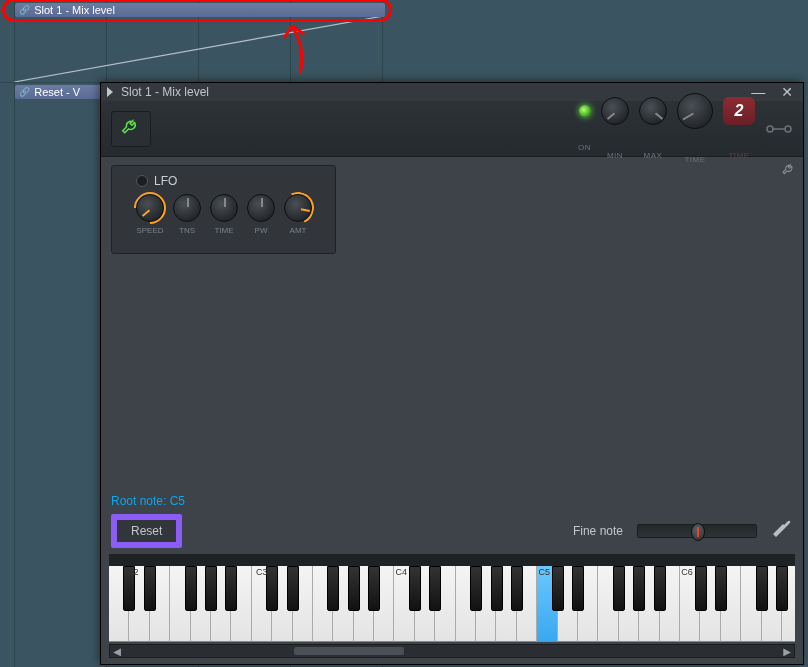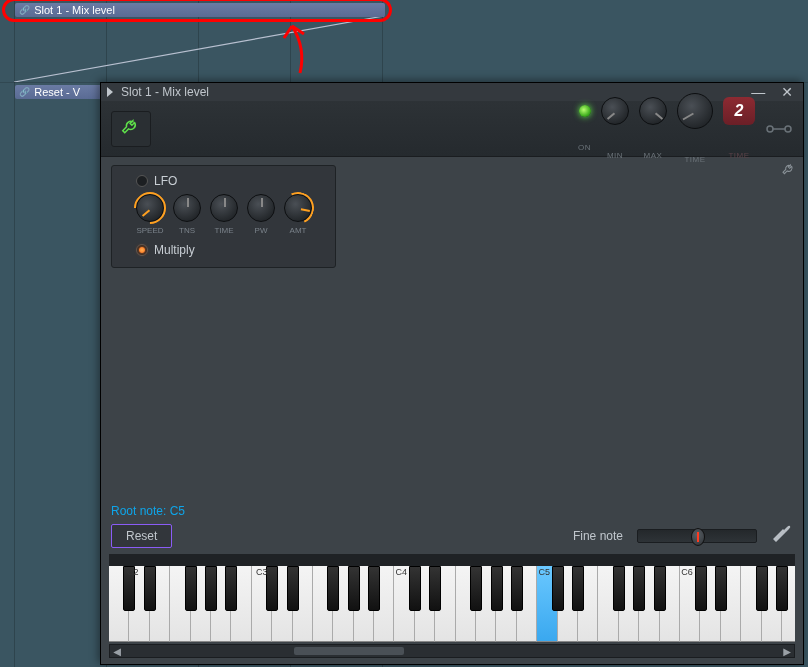--- a/index.html
+++ b/index.html
@@ -55,21 +55,21 @@
 .kcol { display: flex; flex-direction: column; align-items: center; gap: 4px; }
 .kcol .lbl { font-size: 8px; color: #7a828a; }
 .arc { position:absolute; inset:-3px; border-radius:50%; border:2px solid transparent; }
 .arc.full { border-color:#ffa020; border-bottom-color:transparent; transform: rotate(45deg); }
 .arc.half { border-top-color:#ffa020; border-right-color:#ffa020; transform: rotate(20deg); }
 .mult-row { display: flex; align-items: center; gap: 6px; color: #c8ced4; font-size: 12px; }
 
 
 .rootnote { color: #0ea5e9; font-size: 12px; padding: 4px 10px 6px; }
 .controls-row { display:flex; align-items:center; padding: 0 10px 6px; gap: 14px; }
-.reset-btn { background:#32363b; border:1px solid #8b5cf6; color:#c0c6cc; font-size:12px; padding:4px 14px; border-radius:2px; cursor:pointer; }
+.reset-btn { background:#32363b; border:6px solid #8b5cf6; color:#c0c6cc; font-size:12px; padding:4px 14px; border-radius:2px; cursor:pointer; }
 .ft-lbl { color:#c0c6cc; font-size:12px; }
 .ft-slider { width: 120px; height: 14px; position: relative; background: linear-gradient(#24282b,#2e3337); border:1px solid #1a1d20; border-radius:2px; }
 .ft-slider .thumb { position:absolute; top:-2px; width:14px; height:18px; border-radius:50%; background: radial-gradient(circle at 40% 35%, #585e64, #2e3236); border:1px solid #111; }
 .ft-slider .thumb::after { content:""; position:absolute; left:50%; top:3px; width:2px; height:10px; background:#ff3a20; transform:translateX(-50%); }
 .brush-ico { margin-left:auto; }
 
 
 .kbwrap { position: relative; height: 88px; margin: 0 8px 0; }
 .kb { position:absolute; inset:0; overflow:hidden; background:#1f2225; }
 .whitekeys { position:absolute; top:12px; bottom:0; display:flex; }
@@ -212,24 +212,20 @@
             </div>
           <div class="lbl">PW</div>
         </div>
         <div class="kcol">
           <div class="knob" style="position:relative">
               <div class="arc half"></div>
               <div class="ind" style="transform:rotate(100deg);background:#ffa020"></div>
             </div>
           <div class="lbl">AMT</div>
         </div>
-      </div>
-      <div class="mult-row">
-        <div class="radio-dot on"></div>
-        <span>Multiply</span>
       </div>
     </div>
   </div>
 
   <div class="rootnote">Root note: C5</div>
 
   <div class="controls-row">
     <button class="reset-btn">Reset</button>
     <div style="flex:1"></div>
     <span class="ft-lbl">Fine note</span>

